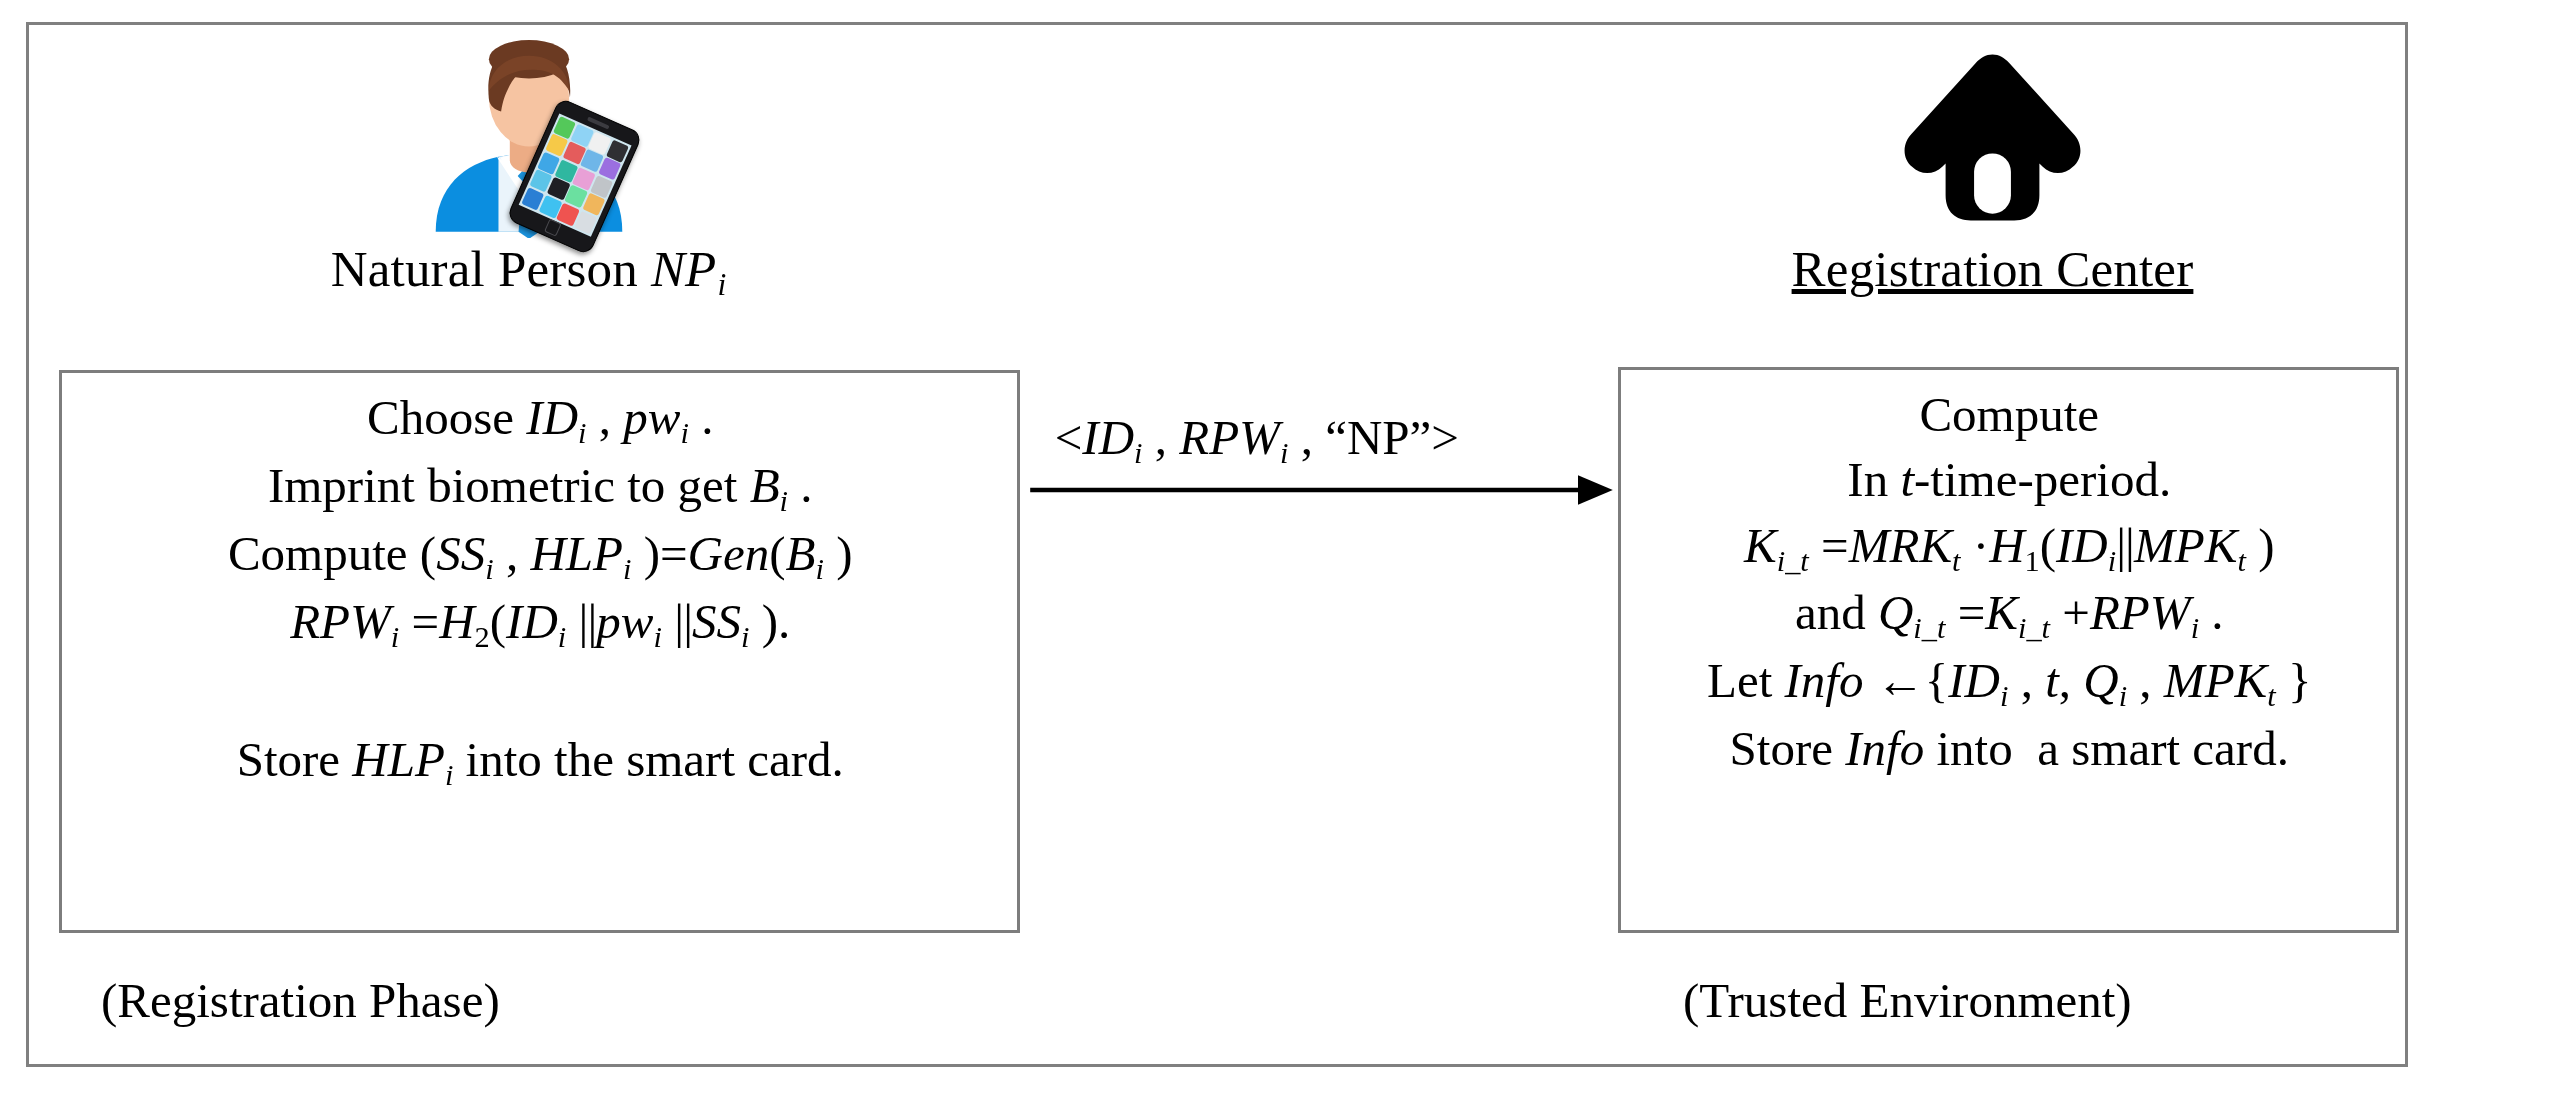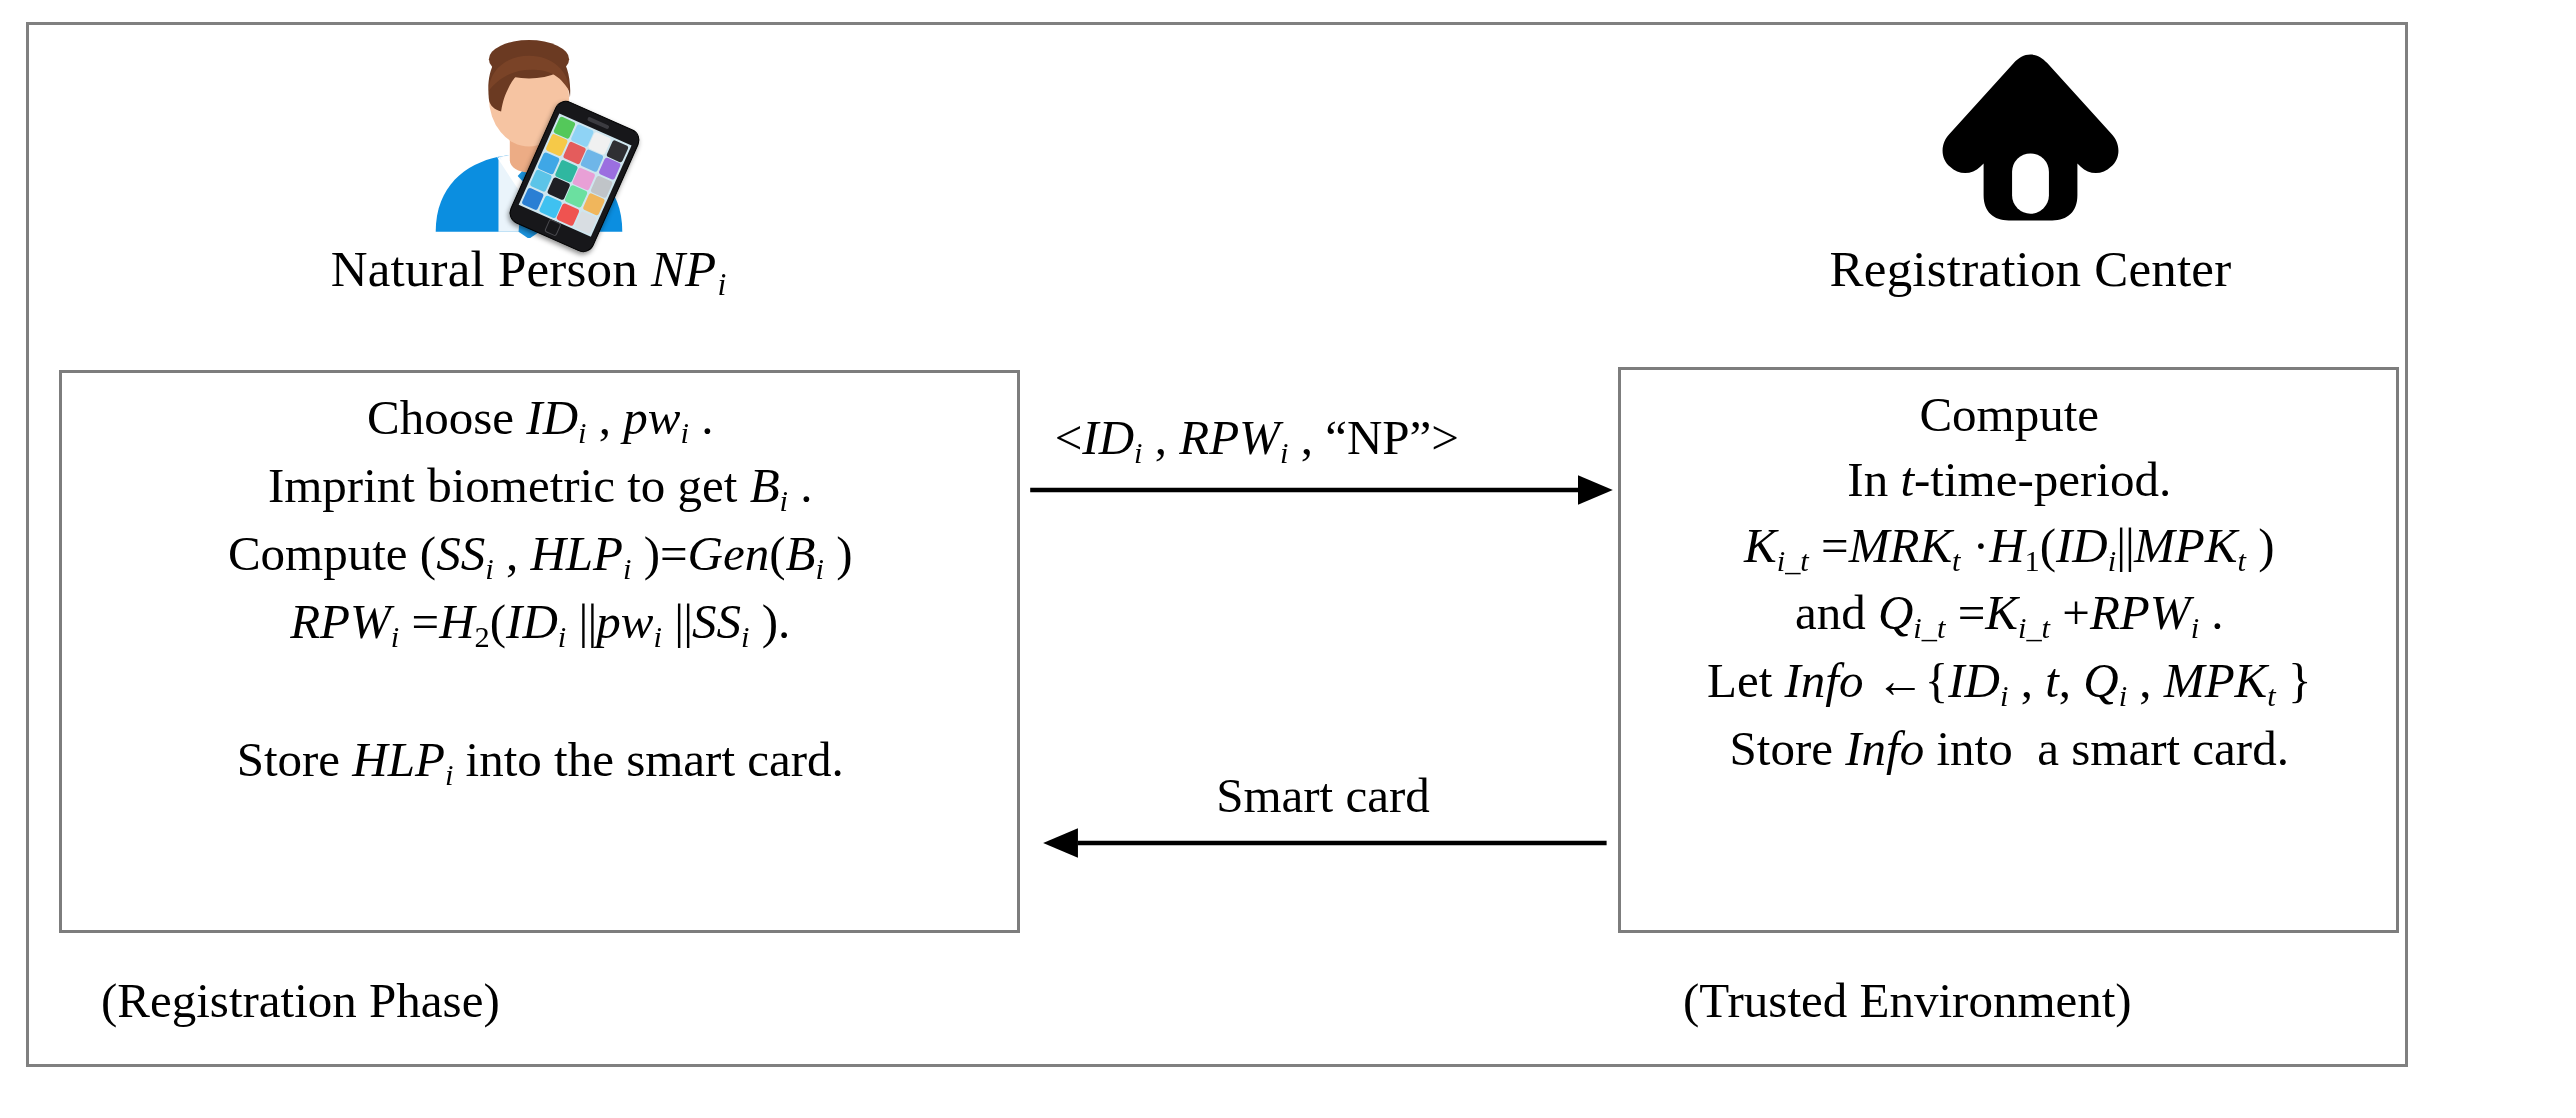--- a/index.html
+++ b/index.html
@@ -35,21 +35,21 @@
     background: #ffffff;
   }
 
   
   .actor-col {
     position: absolute;
     top: 26px;
     width: 987px;
   }
   .actor-col.left  { left: 35px; }
-  .actor-col.right { left: 1620px; width: 821px; }
+  .actor-col.right { left: 1582px; width: 821px; text-decoration: underline; }
 
   .actor-icon-wrap {
     height: 218px;
     display: flex;
     align-items: center;
     justify-content: center;
     position: relative;
   }
 
   .actor-title {
@@ -335,25 +335,18 @@
   <div class="msg msg-request">
     <div class="msg-label">
       &lt;<span class="it">ID</span><span class="sub">i</span> , <span class="it">RPW</span><span class="sub">i</span> , “NP”&gt;
     </div>
     <svg class="msg-arrow" width="585" height="40" viewBox="0 0 670 46">
       <line x1="0" y1="23" x2="630" y2="23" stroke="#000000" stroke-width="5"></line>
       <polygon points="630,6 670,23 630,40" fill="#000000"></polygon>
     </svg>
   </div>
 
-  <div class="msg msg-response">
-    <div class="msg-label">Smart card</div>
-    <svg class="msg-arrow" width="568" height="40" viewBox="0 0 650 46">
-      <line x1="650" y1="23" x2="42" y2="23" stroke="#000000" stroke-width="5"></line>
-      <polygon points="42,6 2,23 42,40" fill="#000000"></polygon>
-    </svg>
-  </div>
 
   <div class="phase-caption left">(Registration Phase)</div>
   <div class="phase-caption right">(Trusted Environment)</div>
 
 </div>
 
 
 </body></html>

